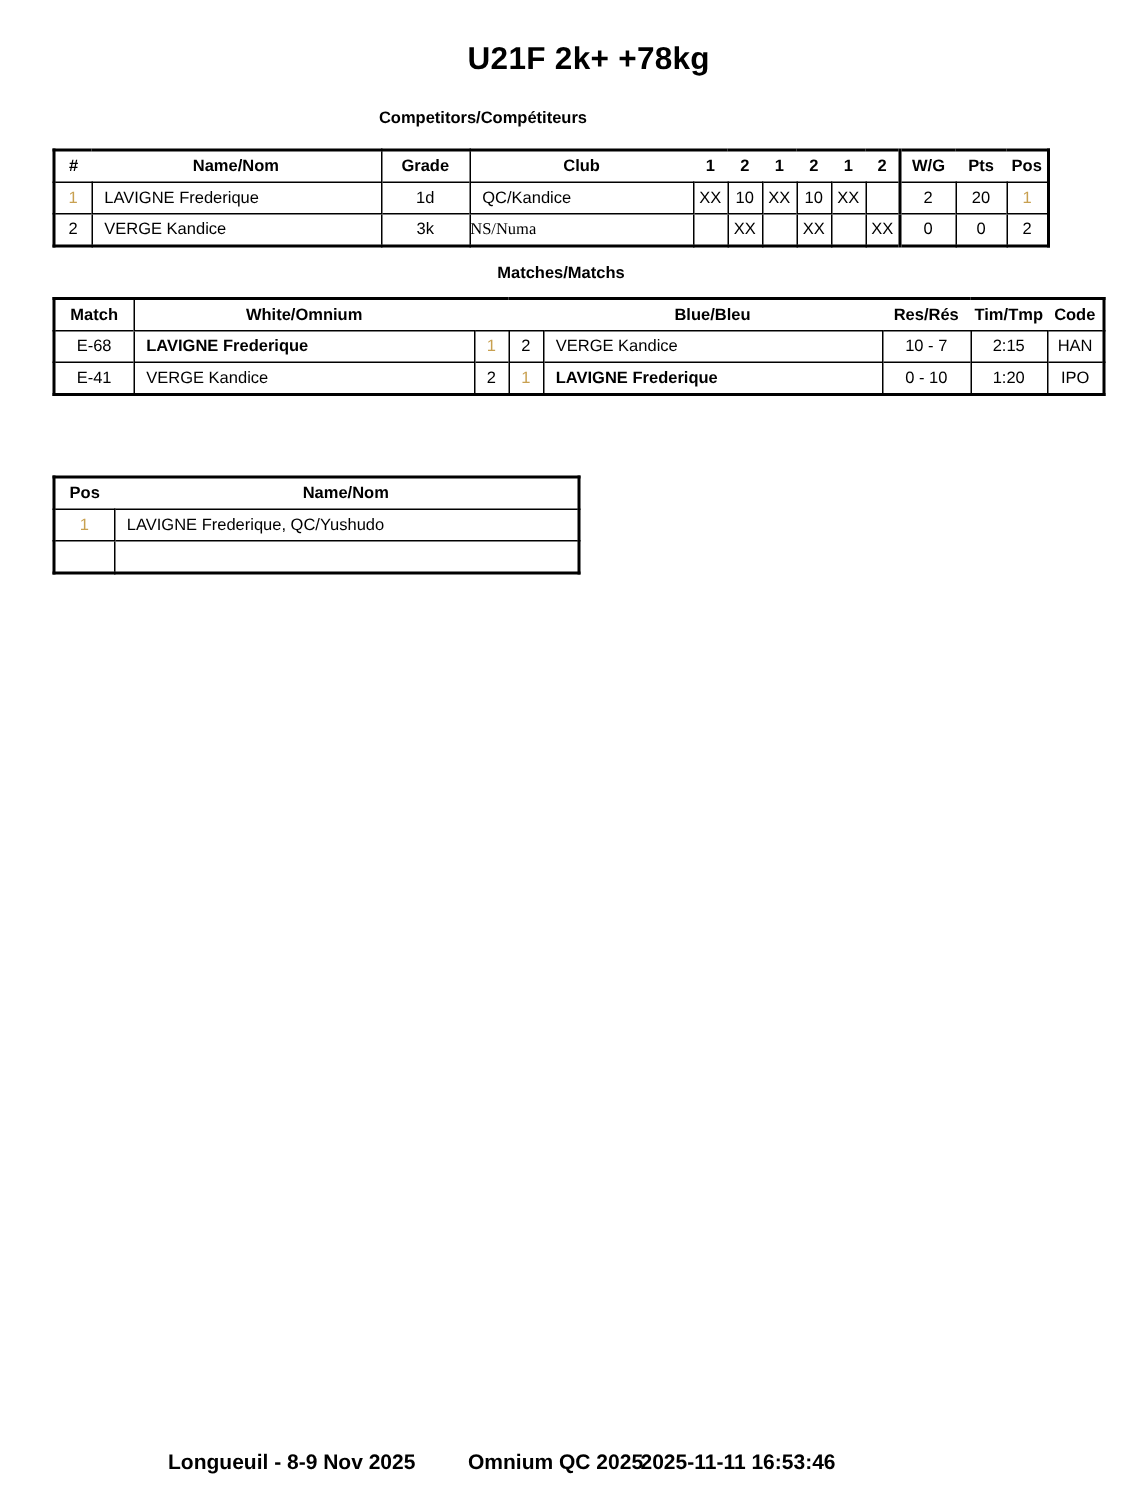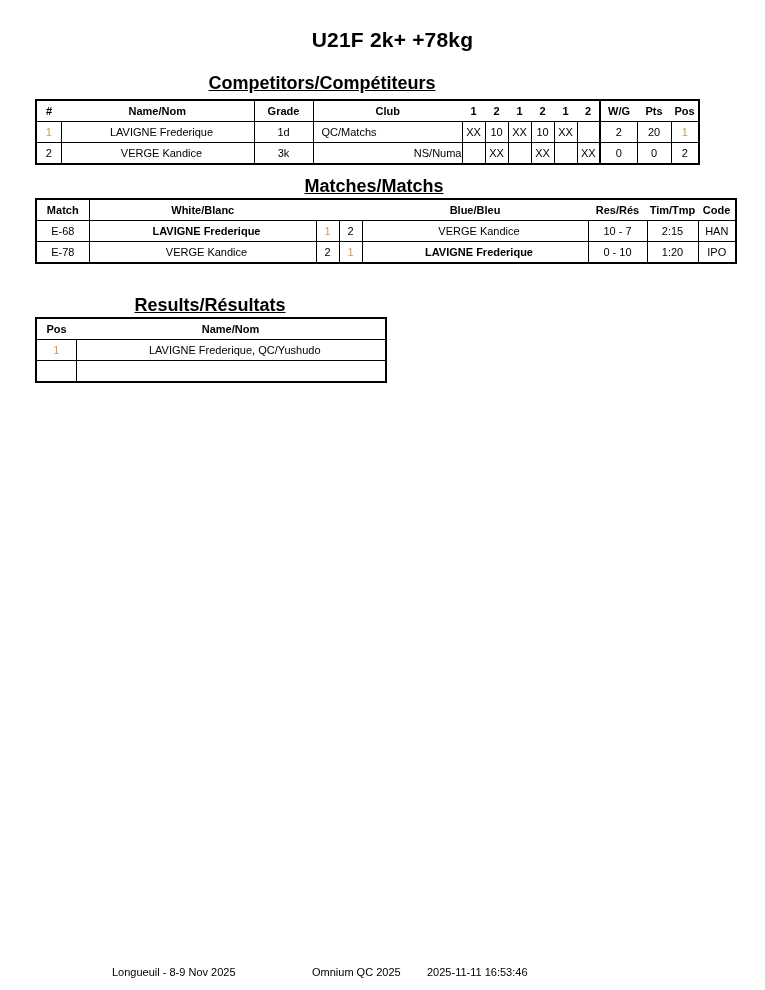--- a/index.html
+++ b/index.html
@@ -21,23 +21,22 @@
   .abs { position: absolute; }
 
   #title {
     top: 28px; left: 0; width: 765px;
     padding-left: 20px; box-sizing: border-box;
     text-align: center;
     font-size: 21px; font-weight: bold;
     letter-spacing: 0.2px;
   }
   .section-caption {
-    font-size: 18px; font-weight: bold;
+    font-size: 11px; font-weight: bold;
     text-align: center;
-    text-decoration: underline;
   }
   #caption-competitors { top: 73px; left: 35px; width: 574px; }
   #caption-matches     { top: 176px; left: 24px; width: 700px; }
   #caption-results     { top: 295px; left: 35px; width: 350px; }
 
   table {
     border-collapse: collapse;
     table-layout: fixed;
     border: 2px solid #000;
   }
@@ -53,27 +52,27 @@
     text-align: center;
     vertical-align: middle;
     white-space: nowrap;
     overflow: hidden;
   }
   th { font-weight: bold; }
   tr + tr td { border-top: 1px solid #000; }
 
   .r  { border-right: 1px solid #000; }   
   .R  { border-right: 2px solid #000; }   
-  .left { text-align: center; padding-left: 8px; }
+  .left { text-align: left; padding-left: 8px; }
   .bold { font-weight: bold; }
   .gold { color: #C8A050; }
   #footer-left   { left: 112px; top: 966px; }
   #footer-center { left: 312px; top: 966px; }
   #footer-right  { left: 427px; top: 966px; }
-  .footer-text { font-size: 11px; font-weight: normal; }
+  .footer-text { font-size: 14px; font-weight: bold; }
 </style>
 </head>
 <body>
 
 <div id="page">
 
   <div id="title" class="abs">U21F 2k+ +78kg</div>
 
   <div id="caption-competitors" class="abs section-caption">Competitors/Compétiteurs</div>
 
@@ -106,36 +105,36 @@
       <th>1</th>
       <th class="R">2</th>
       <th>W/G</th>
       <th>Pts</th>
       <th>Pos</th>
     </tr>
     <tr>
       <td class="r gold">1</td>
       <td class="r left">LAVIGNE Frederique</td>
       <td class="r">1d</td>
-      <td class="r" style="text-align:left;padding-left:8px;">QC/Matchs</td>
+      <td class="r" style="text-align:left;padding-left:8px;">QC/Kandice</td>
       <td class="r">XX</td>
       <td class="r">10</td>
       <td class="r">XX</td>
       <td class="r">10</td>
       <td class="r">XX</td>
       <td class="R"></td>
       <td class="r">2</td>
       <td class="r">20</td>
       <td class="gold">1</td>
     </tr>
     <tr>
       <td class="r">2</td>
       <td class="r left">VERGE Kandice</td>
       <td class="r">3k</td>
-      <td class="r" style="text-align:right;padding-left:12px;">NS/Numa</td>
+      <td class="r" style="text-align:left;padding-left:0;font-family:Liberation Serif, serif;">NS/Numa</td>
       <td class="r"></td>
       <td class="r">XX</td>
       <td class="r"></td>
       <td class="r">XX</td>
       <td class="r"></td>
       <td class="R">XX</td>
       <td class="r">0</td>
       <td class="r">0</td>
       <td>2</td>
     </tr>
@@ -151,52 +150,51 @@
         <col style="width:23px">
         <col style="width:23px">
       <col style="width:226px">
         <col style="width:59px">
         <col style="width:51px">
         <col style="width:38px">
     </colgroup>
     <tbody>
         <tr>
       <th class="r">Match</th>
-      <th>White/Blanc</th>
+      <th>White/Omnium</th>
       <th></th>
       <th></th>
       <th>Blue/Bleu</th>
       <th>Res/Rés</th>
       <th>Tim/Tmp</th>
       <th>Code</th>
     </tr>
     <tr>
       <td class="r">E-68</td>
       <td class="r left bold">LAVIGNE Frederique</td>
       <td class="r gold">1</td>
       <td class="r">2</td>
       <td class="r left">VERGE Kandice</td>
       <td class="r">10 - 7</td>
       <td class="r">2:15</td>
       <td>HAN</td>
     </tr>
     <tr>
-      <td class="r">E-78</td>
+      <td class="r">E-41</td>
       <td class="r left">VERGE Kandice</td>
       <td class="r">2</td>
       <td class="r gold">1</td>
       <td class="r left bold">LAVIGNE Frederique</td>
       <td class="r">0 - 10</td>
       <td class="r">1:20</td>
       <td>IPO</td>
     </tr>
   </tbody>
     </table>
 
-  <div id="caption-results" class="abs section-caption">Results/Résultats</div>
 
   <table id="table-results" class="abs">
     <colgroup>
       <col style="width:40px">
         <col style="width:310px">
     </colgroup>
     <tbody>
         <tr>
       <th>Pos</th>
       <th>Name/Nom</th>

